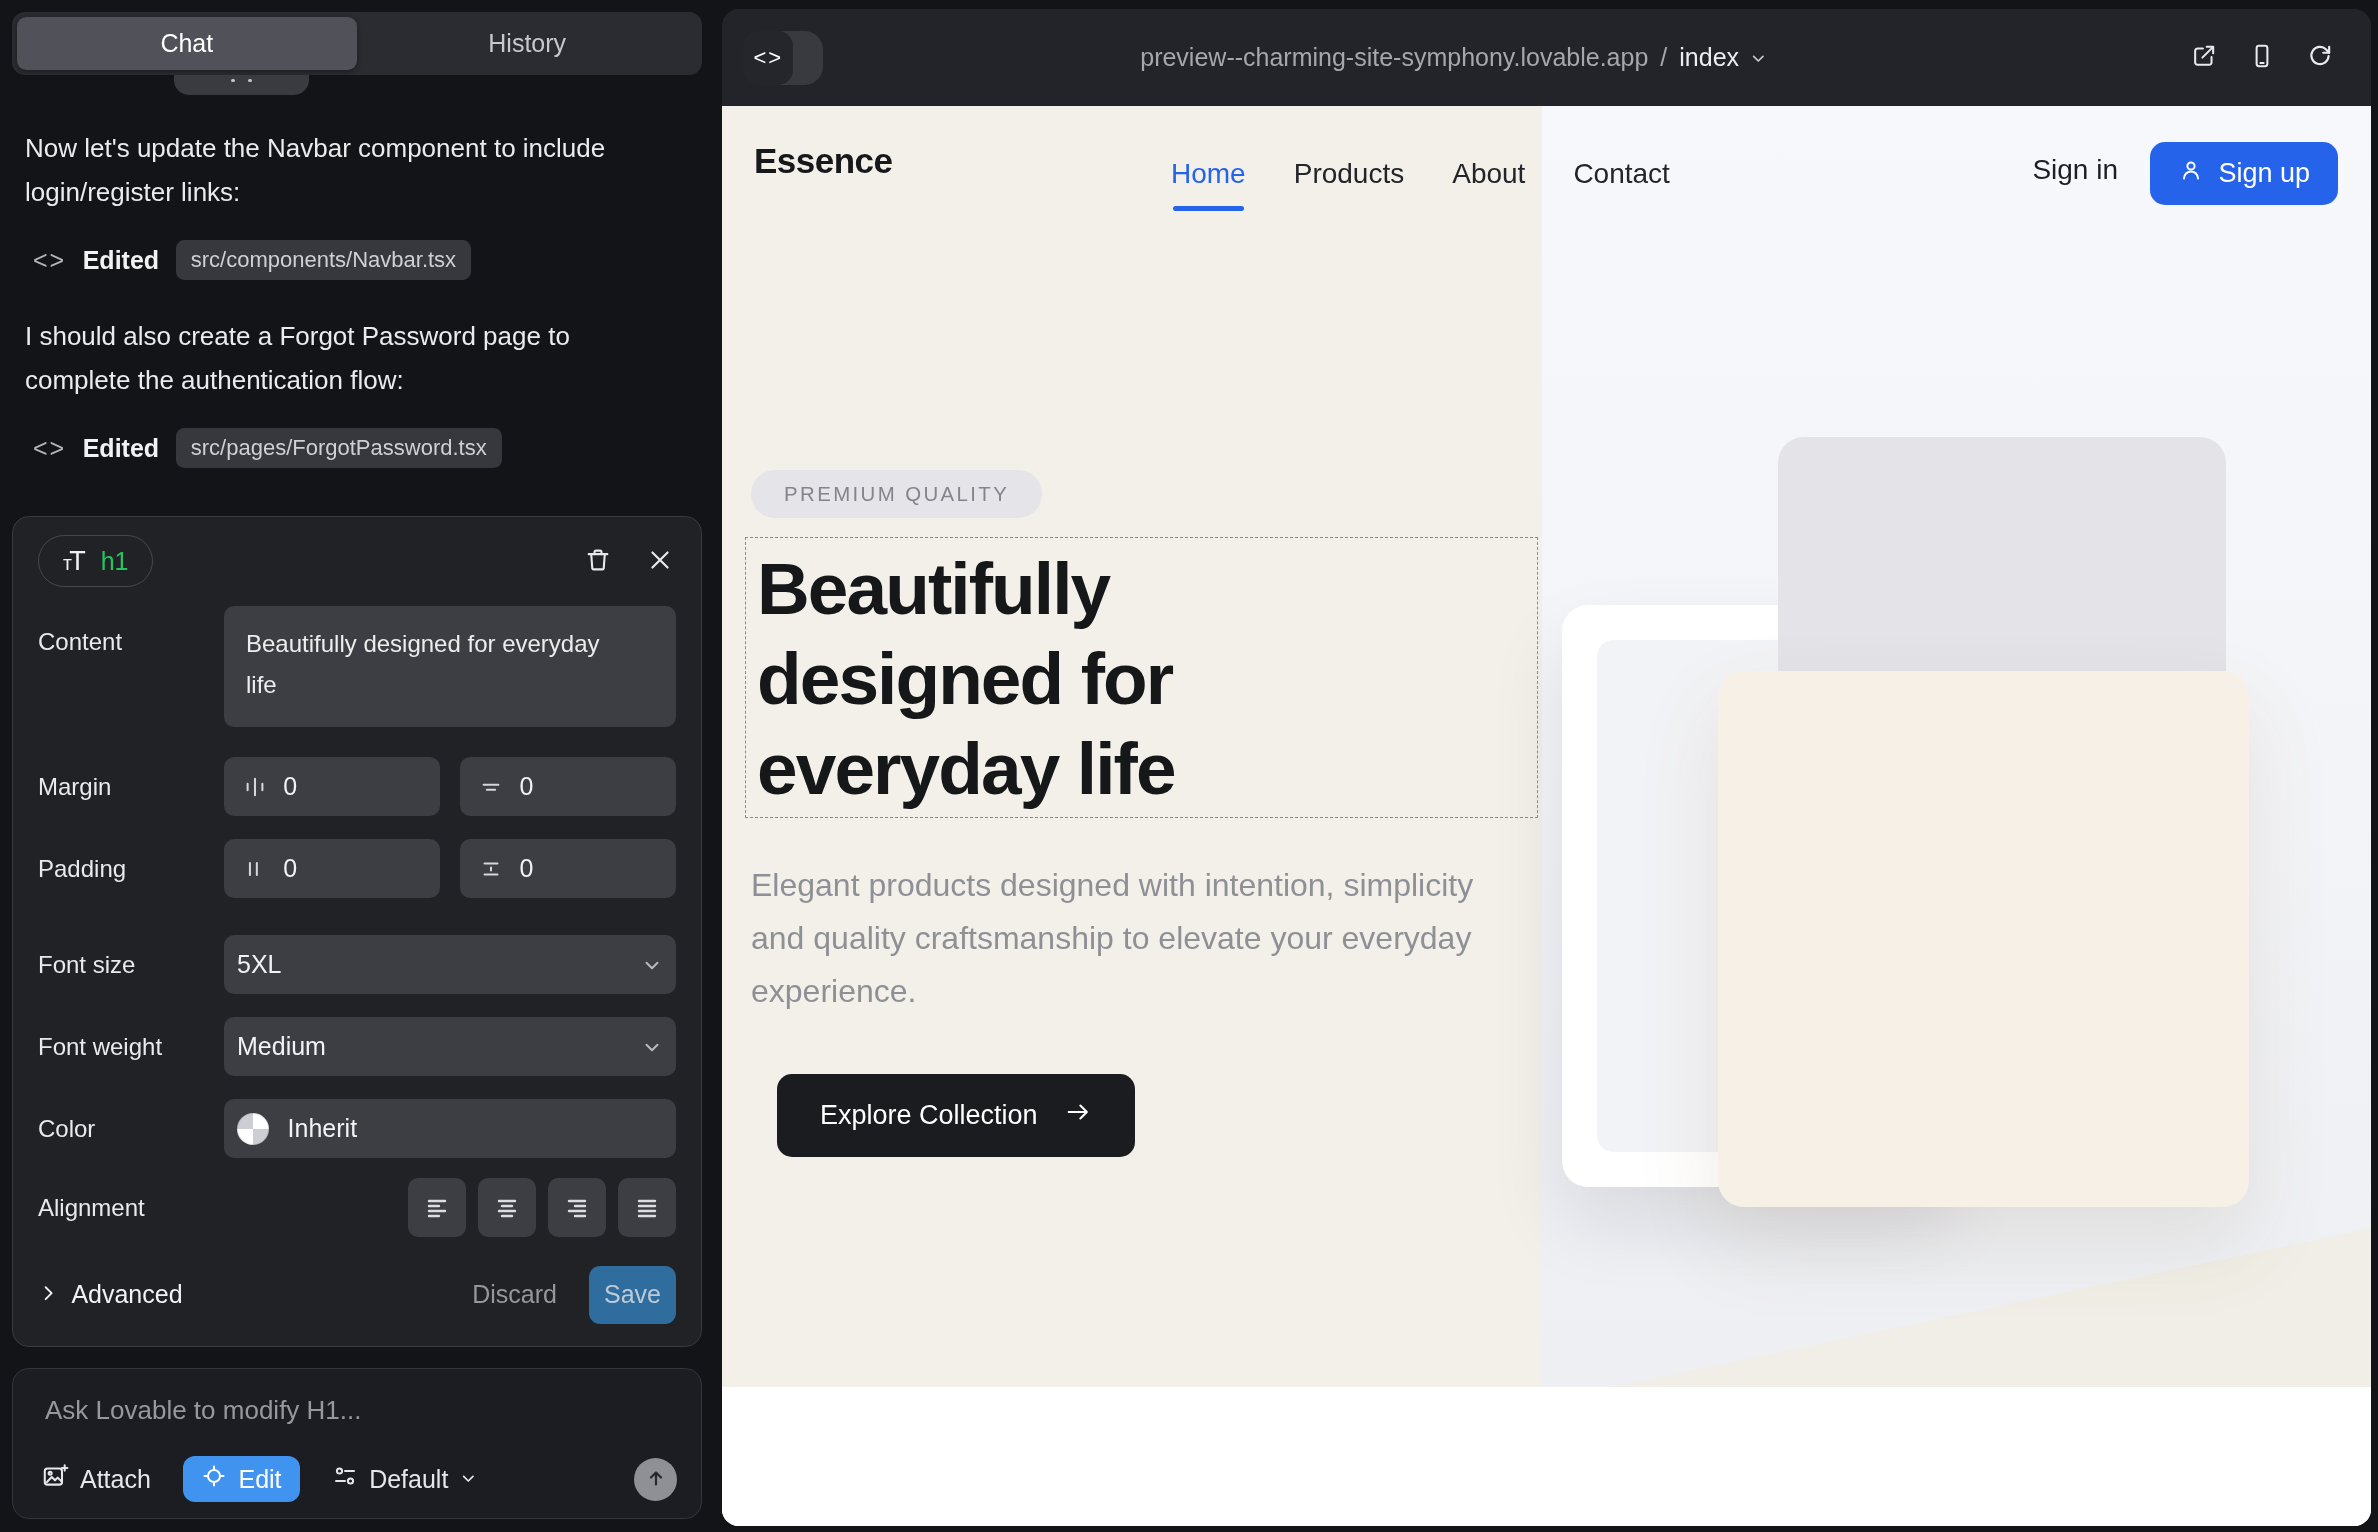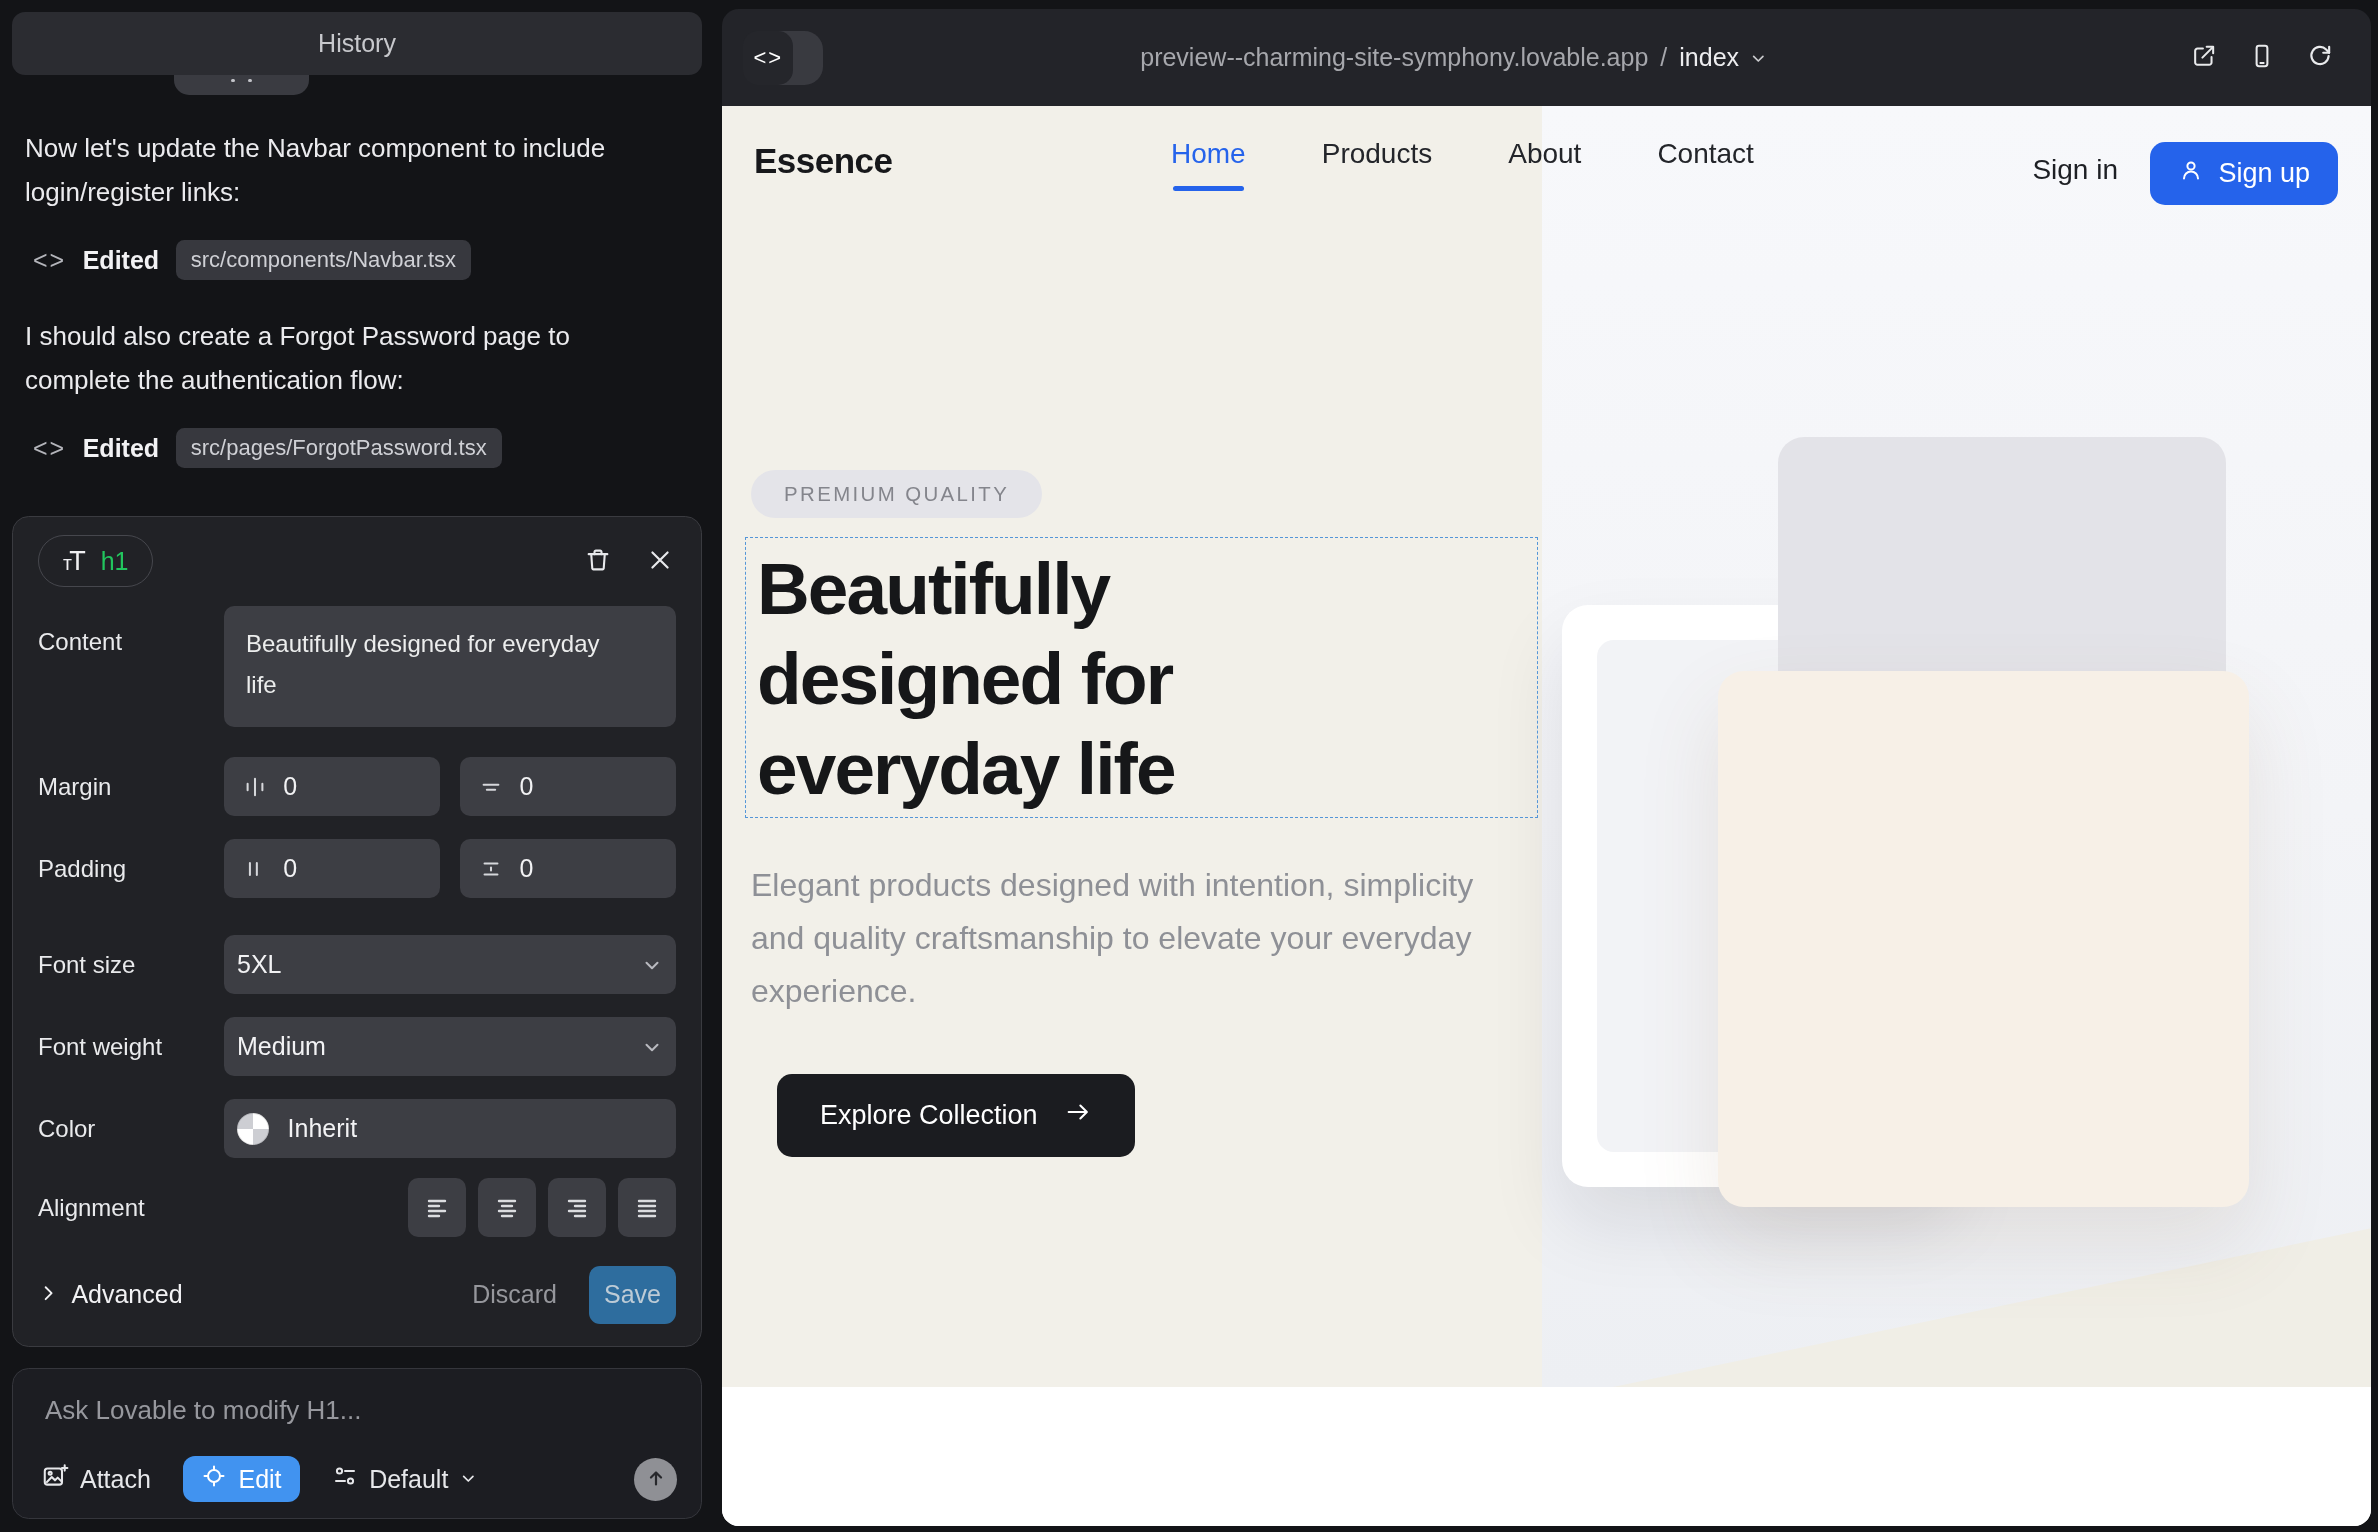--- a/index.html
+++ b/index.html
@@ -128,21 +128,21 @@
                  box-shadow:0 37px 74px rgba(15,23,42,.10); }
   .decor-white .inner { position:absolute; inset:35px; background:#f2f3f6; border-radius:16.7px; }
   .decor-gray { position:absolute; left:1056px; top:331px; width:448px; height:519px;
                 background:#e3e3e8; border-radius:26px; z-index:2; }
   .decor-beige { position:absolute; left:996px; top:565px; width:531px; height:536px;
                  background:#f7f0e7; border-radius:26px; z-index:3;
                  box-shadow:0 37px 83px rgba(124,94,60,.12); }
 
   .site-nav { position:absolute; left:0; top:0; right:0; height:148px; z-index:5; }
   .brand { position:absolute; left:32px; top:35px; font-size:35px; font-weight:700; color:#17181b; letter-spacing:-0.5px; }
-  .nav-links { position:absolute; left:449px; top:32px; display:flex; gap:76px; }
+  .nav-links { position:absolute; left:449px; top:52px; display:flex; gap:48px; }
   .nav-link { position:relative; font-size:28px; color:#23252a; background:none; border:none; font-family:inherit; }
   .nav-link.active { color:#2563eb; }
   .nav-link.active::after { content:""; position:absolute; left:1.9px; right:1.9px; bottom:-20.4px;
                             height:4.6px; background:#2563eb; border-radius:2.8px; }
   .signin-btn { position:absolute; right:253px; top:48px; font-size:28px; color:#1d1f24;
                 background:none; border:none; font-family:inherit; }
   .signup-btn { position:absolute; right:33px; top:36px; height:63px; padding:0 28px;
                 background:#2563eb; color:#fff; border:none; border-radius:15px; display:flex;
                 align-items:center; gap:14px; font-size:27px; font-family:inherit; }
 
@@ -164,20 +164,21 @@
                    font-family:inherit; box-shadow:0 3.7px 9.3px rgba(15,23,42,.04); }
 </style>
 </head>
 <body>
 
 <div class="stage">
 
   <aside class="sidebar">
 
     <div class="tabs">
+      <button class="tab active">Chat</button>
       <button class="tab">History</button>
     </div>
 
     <div class="dots-pill">
         <i></i>
         <i></i>
       </div>
 
     <div class="msg msg-1">Now let's update the Navbar component to include login/register links:</div>
 

